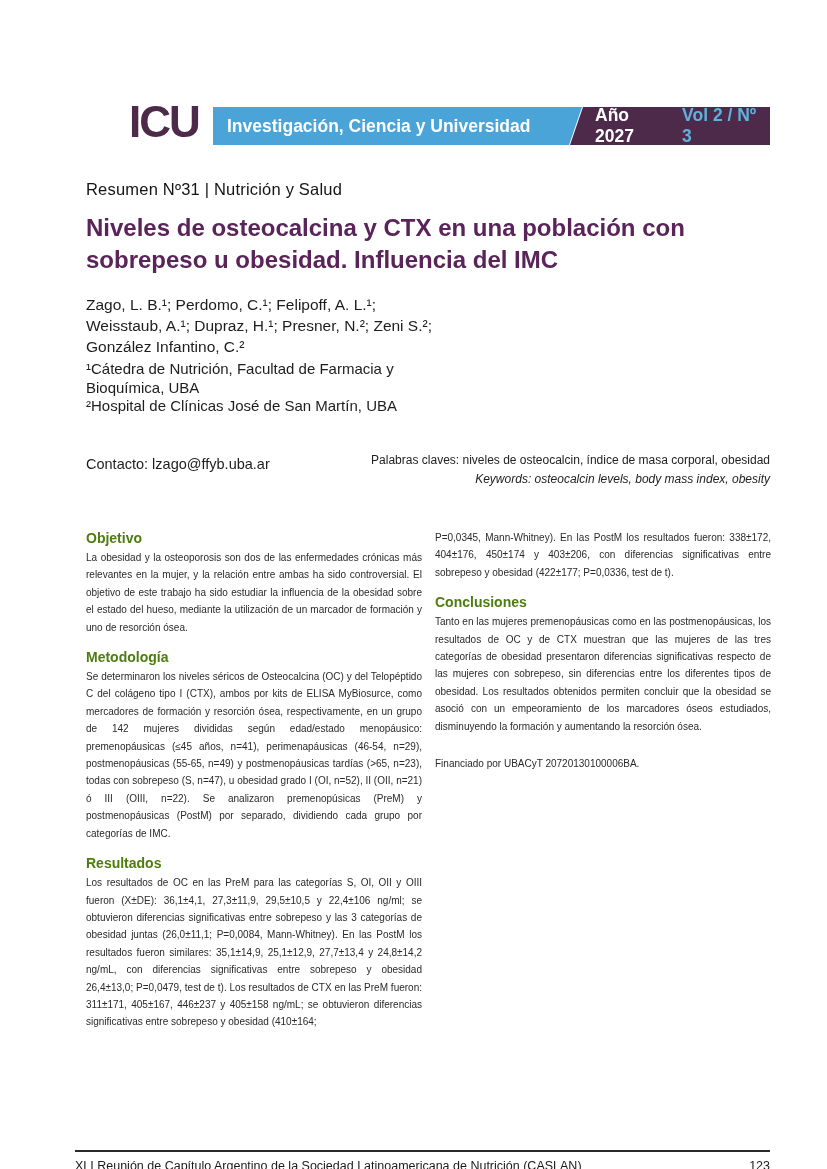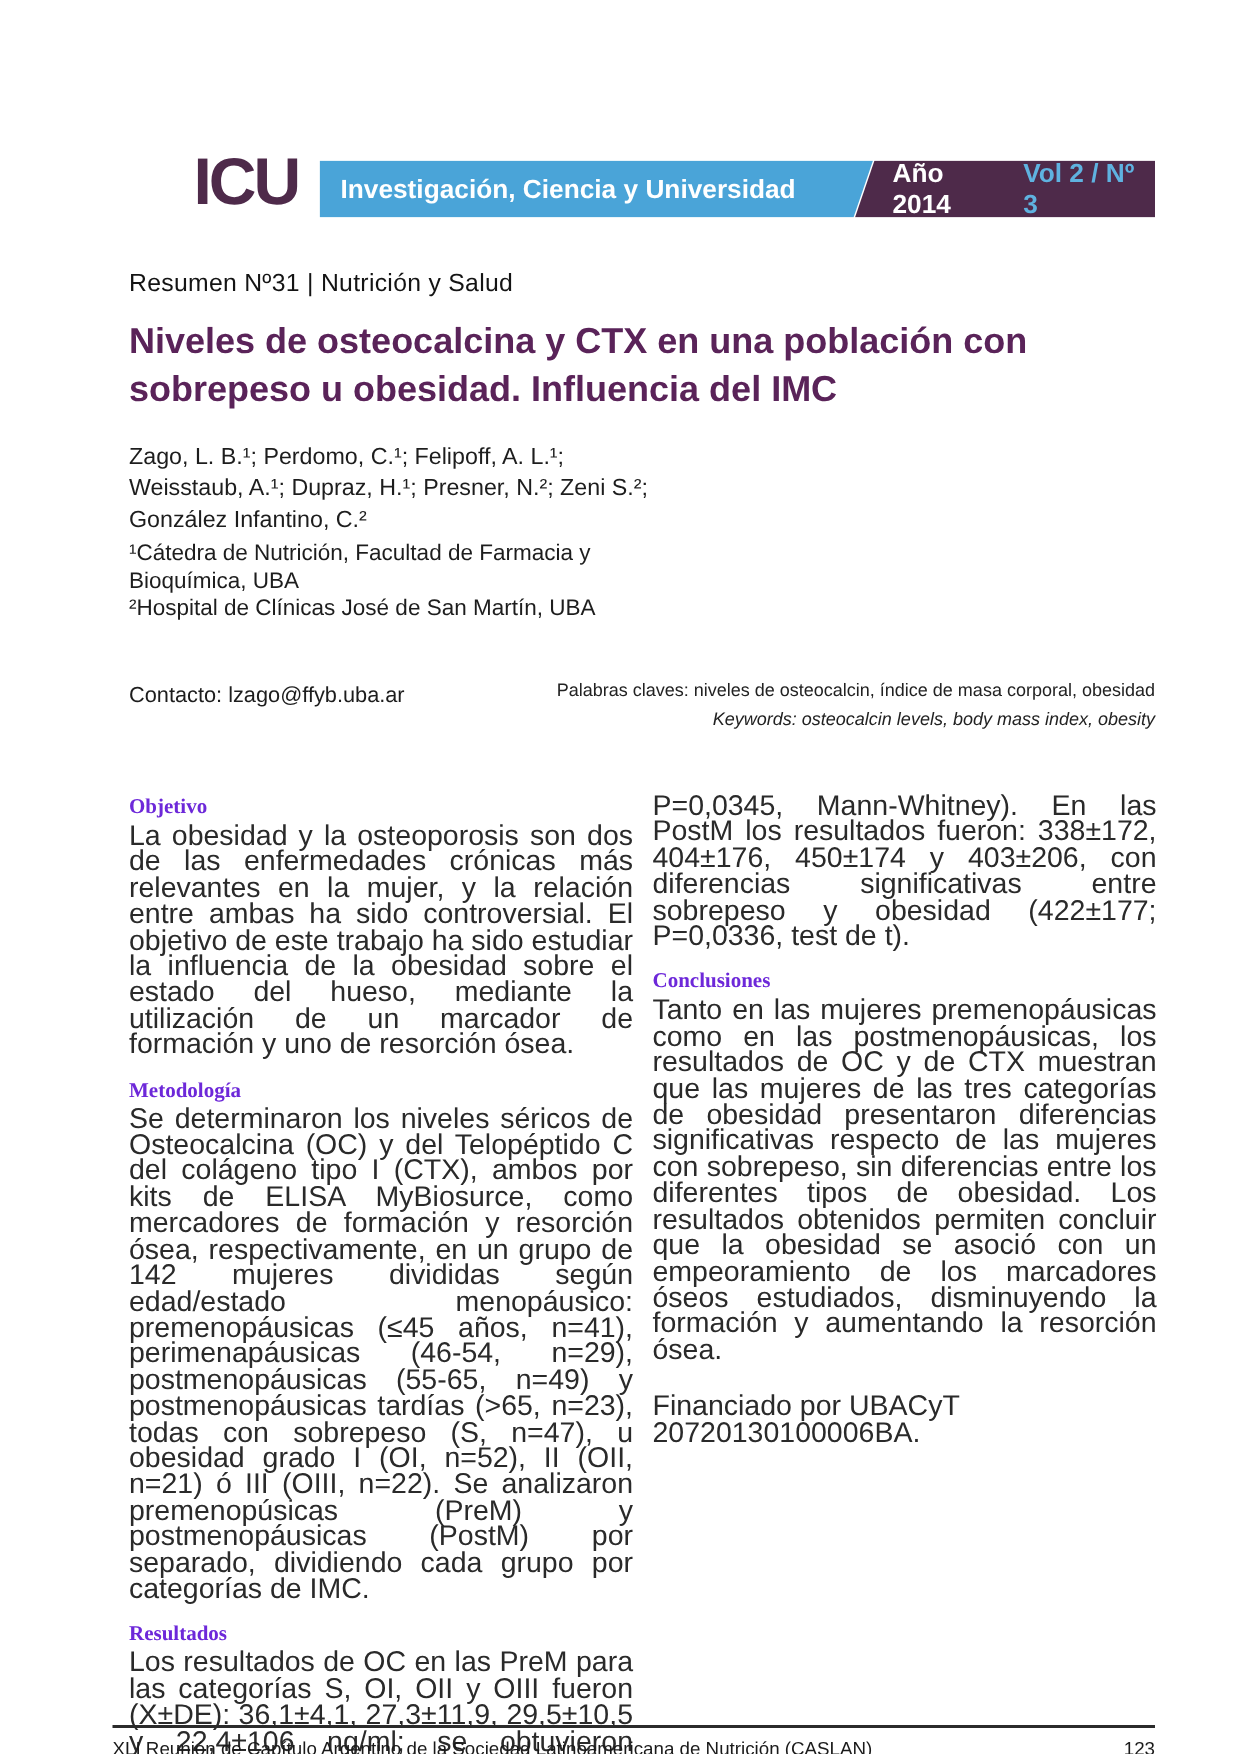--- a/index.html
+++ b/index.html
@@ -61,25 +61,25 @@
   .keywords .kw-en{font-style:italic;margin-top:2px;}
   
   .columns{
     position:absolute;left:86px;top:496px;width:685px;
     display:flex;gap:13px;
   }
   .col{width:336px;}
   .section{margin-bottom:12px;}
   .section h3{
     margin:0 0 1px 0;
-    font-size:14px;font-weight:700;color:#6d28d9;line-height:19px;font-family:Liberation Serif, serif;
+    font-size:14px;font-weight:700;color:#4d7c0f;line-height:19px;
   }
   .section p{
     margin:0;
-    font-size:19px;line-height:17.4px;
+    font-size:10px;line-height:17.4px;
     text-align:justify;color:#2a2a2a;
   }
   .funding{margin-top:20px;}
   .funding p{text-align:left;}
   
   .footer-rule{
     position:absolute;left:75px;top:1117px;width:695px;
     border-top:2px solid #2b2b2b;
   }
   .footer{
@@ -91,21 +91,21 @@
 </head>
 <body>
 
 <div class="page">
 
   <div class="logo">ICU</div>
   <div class="bar bar-blue">
     <span>Investigación, Ciencia y Universidad</span>
   </div>
   <div class="bar bar-purple">
-    <span class="year">Año 2014</span>
+    <span class="year">Año 2027</span>
     <span class="vol">Vol 2 / Nº 3</span>
   </div>
 
   <div class="kicker">Resumen Nº31 | Nutrición y Salud</div>
   <h1 class="title" style="margin:0">Niveles de osteocalcina y CTX en una población con sobrepeso u obesidad. Influencia del IMC</h1>
 
   <div class="authors">Zago, L. B.¹; Perdomo, C.¹; Felipoff, A. L.¹; Weisstaub, A.¹; Dupraz, H.¹; Presner, N.²; Zeni S.²; González Infantino, C.²</div>
 
   <div class="affiliations">
     <div>¹Cátedra de Nutrición, Facultad de Farmacia y Bioquímica, UBA</div>

